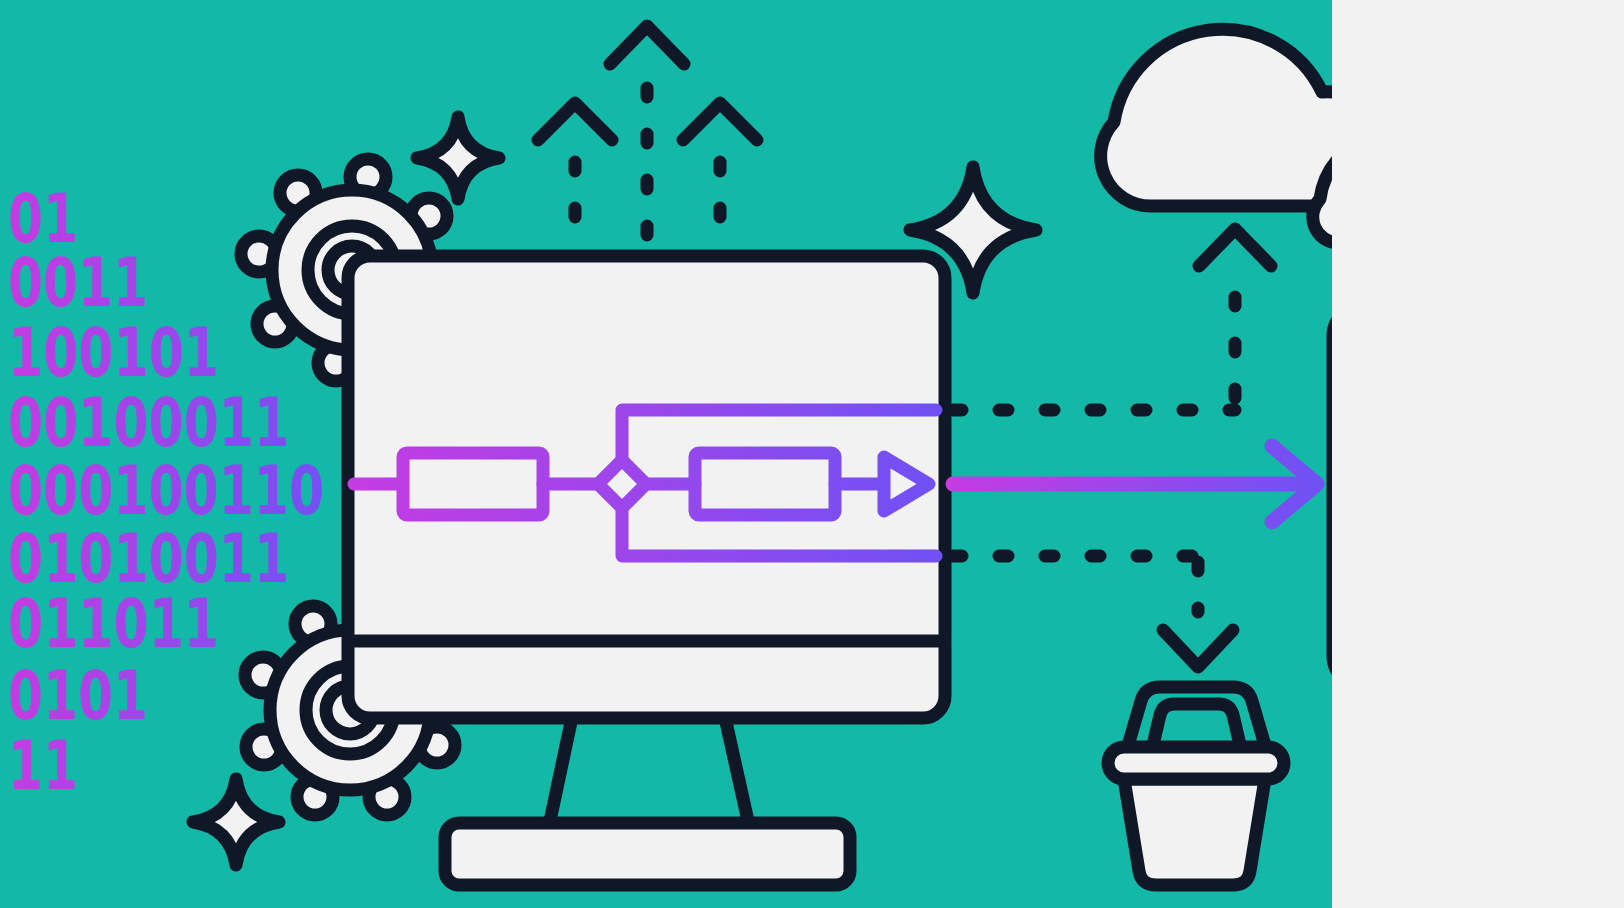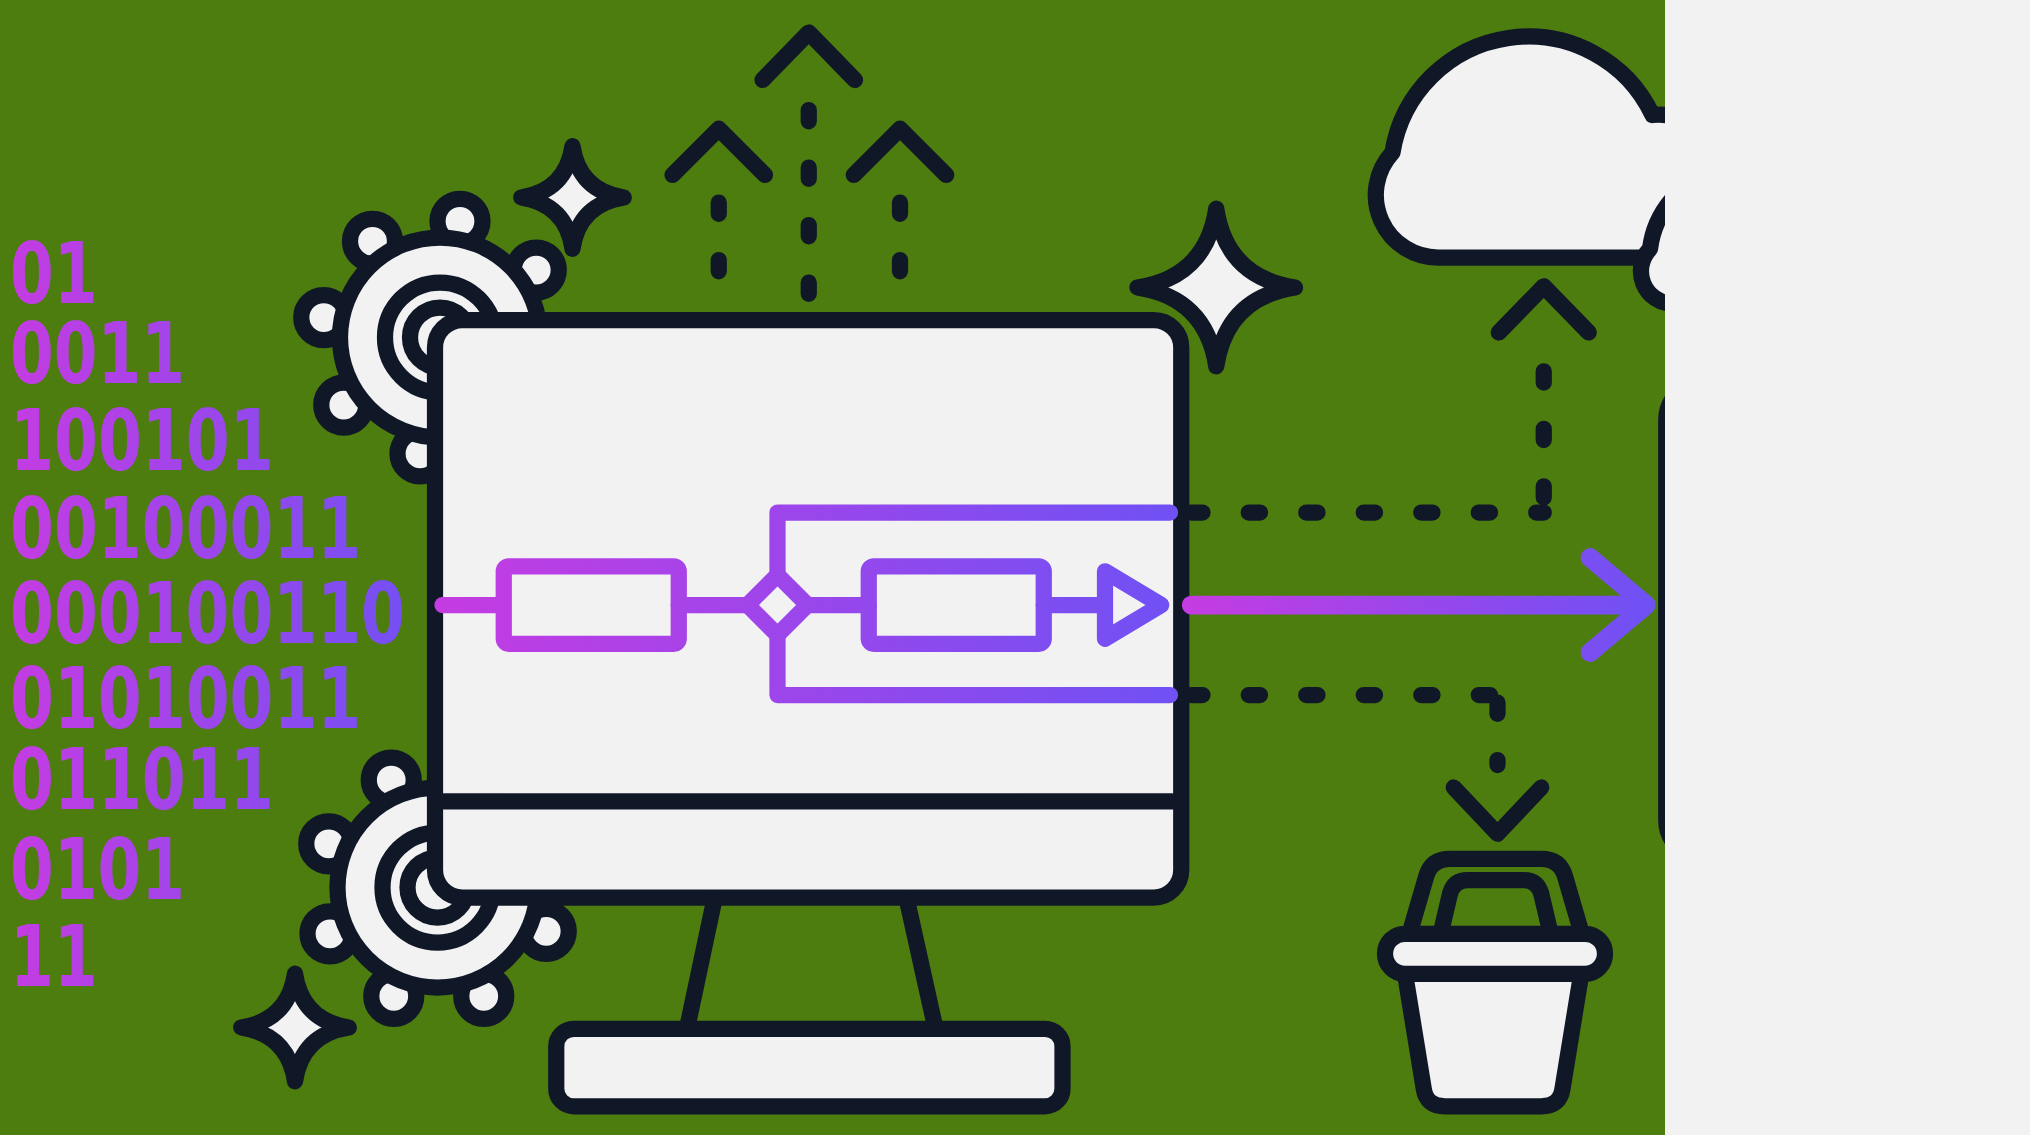--- a/index.html
+++ b/index.html
@@ -1,16 +1,16 @@
 <!DOCTYPE html>
 <html><head>
 <meta charset="utf-8">
 <style>
   html,body{margin:0;padding:0;background:#f2f2f3;}
-  .stage{position:relative;width:1332px;height:908px;background:#4d7c0f;overflow:hidden;
+  .stage{position:relative;width:1332px;height:908px;background:#14b8a6;overflow:hidden;
          font-family:"DejaVu Sans",sans-serif;}
   svg{display:block;}
   .dk{stroke:#101828;fill:none;stroke-width:13;stroke-linecap:round;stroke-linejoin:round;}
   .dkf{stroke:#101828;fill:#f2f2f3;stroke-width:13;stroke-linecap:round;stroke-linejoin:round;}
   .dash{stroke-dasharray:9 37;}
   .flow{stroke:url(#flowGrad);fill:none;stroke-width:13;stroke-linecap:round;stroke-linejoin:round;}
   .arrw{stroke:url(#arrowGrad);fill:none;stroke-width:15;stroke-linecap:round;stroke-linejoin:round;}
   .face{fill:url(#faceGrad);stroke:none;}
   .hole{fill:#f2f2f3;stroke:none;}
   .bintext{font-family:"DejaVu Sans",sans-serif;font-weight:bold;font-size:68px;fill:url(#binGrad);}

